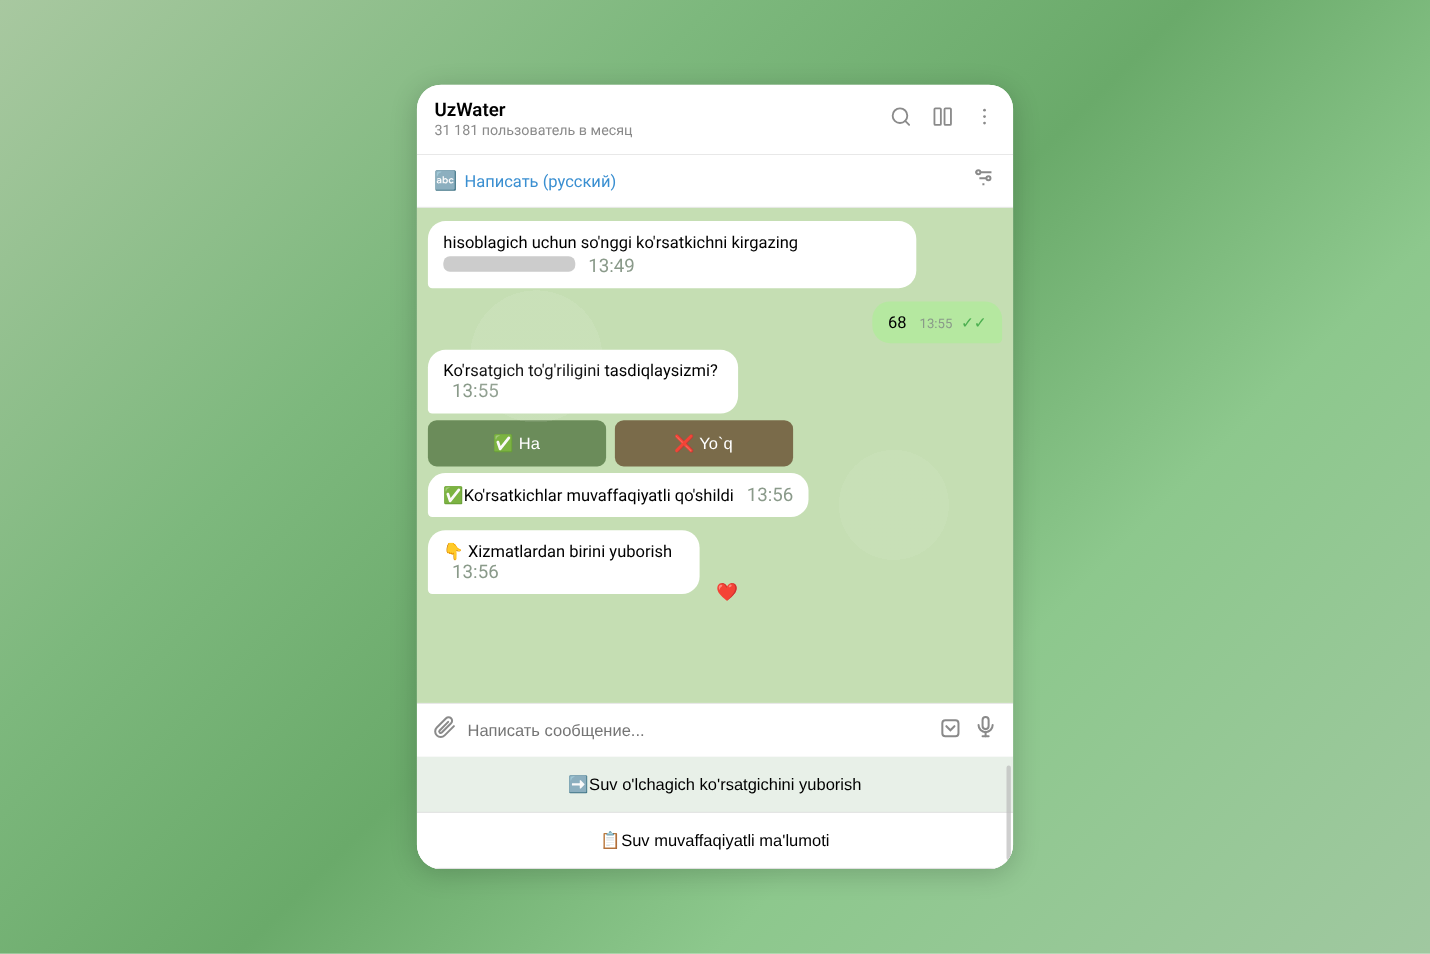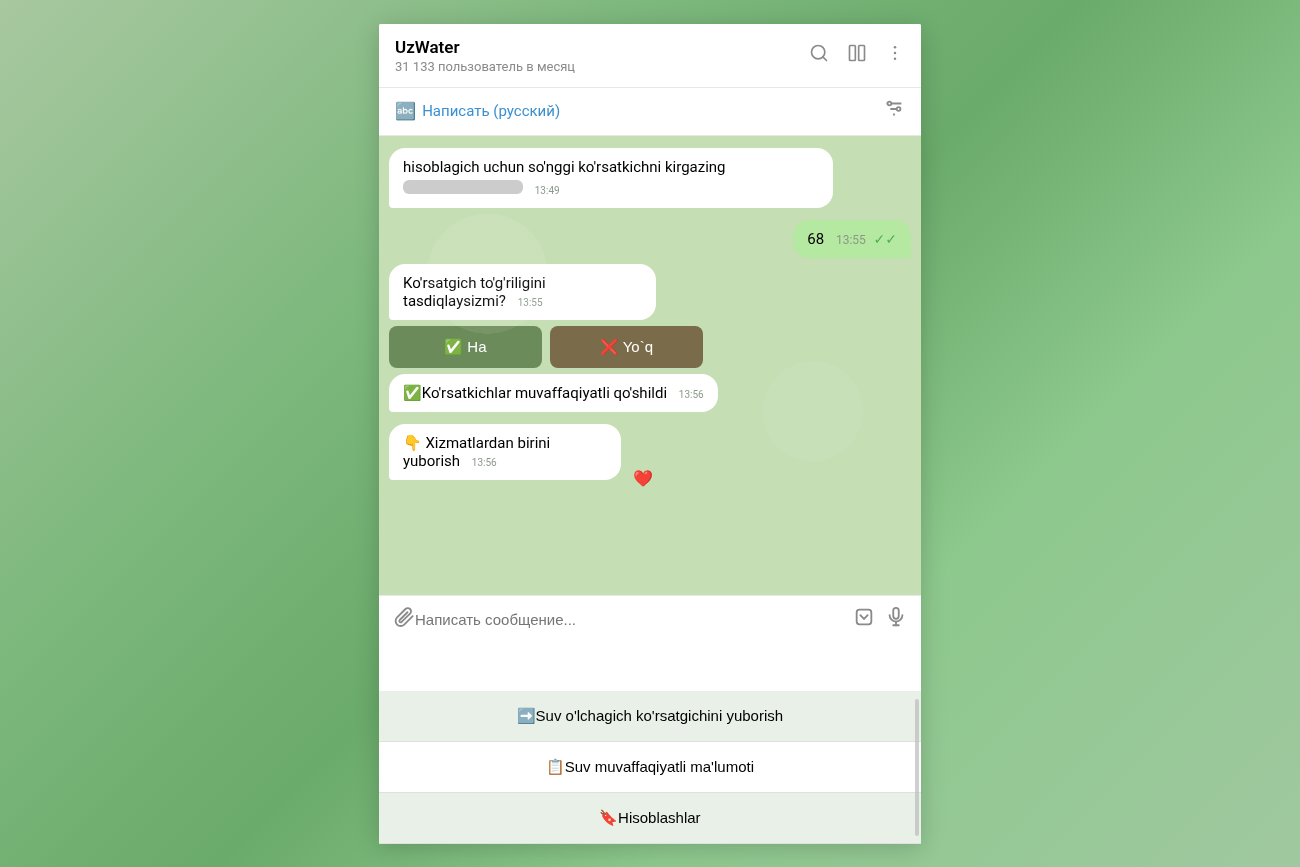--- a/index.html
+++ b/index.html
@@ -8,23 +8,23 @@
       height: 867px;
       background: linear-gradient(135deg, #a8c8a0 0%, #7db87d 30%, #6aaa6a 50%, #8dc88d 70%, #a0c8a0 100%);
       display: flex;
       align-items: center;
       justify-content: center;
       font-family: -apple-system, BlinkMacSystemFont, 'Segoe UI', Roboto, sans-serif;
       overflow: hidden;
     }
     .chat-window {
       width: 542px;
-      height: 820px;
-      background: #fff;
-      border-radius: 2px;
+      height: 713px;
+      background: #fff;
+      border-radius: 22px;
       display: flex;
       flex-direction: column;
       overflow: hidden;
       box-shadow: 0 4px 24px rgba(0,0,0,0.18);
     }
 
     
     .header {
       background: #fff;
       padding: 12px 16px;
@@ -136,33 +136,33 @@
     .service-message {
       background: #fff;
       border-radius: 16px;
       padding: 10px 14px;
       font-size: 15px;
       margin-bottom: 6px;
       max-width: 85%;
       border-bottom-left-radius: 4px;
     }
     .service-message .time {
-      font-size: 10px;
+      font-size: 17px;
       color: #8a9a8a;
       margin-left: 8px;
       text-align: right;
     }
 
     
     .input-area {
       background: #fff;
       padding: 10px 14px;
       display: flex;
       align-items: center;
-      gap: 0;
+      gap: 10px;
       border-top: 1px solid #e8e8e8;
     }
     .attach-icon {
       color: #8a8a8a;
       font-size: 22px;
       cursor: pointer;
     }
     .message-input {
       flex: 1;
       border: none;
@@ -182,21 +182,20 @@
       cursor: pointer;
     }
     .mic-icon {
       font-size: 22px;
     }
 
     
     .keyboard-area {
       background: #f0f0f0;
       flex-shrink: 0;
-      margin-top: 48px;
     }
     .keyboard-btn {
       width: 100%;
       background: #fff;
       border: none;
       border-bottom: 1px solid #e0e0e0;
       padding: 16px 14px;
       font-size: 15px;
       text-align: center;
       cursor: pointer;
@@ -229,21 +228,21 @@
     }
   </style>
 </head>
 <body>
 
 <div class="chat-window">
 
   <div class="header">
     <div class="header-info">
       <div class="header-title">UzWater</div>
-      <div class="header-subtitle">31 133 пользователь в месяц</div>
+      <div class="header-subtitle">31 181 пользователь в месяц</div>
     </div>
     <div class="header-icons">
       <span class="header-icon">
         <svg width="20" height="20" viewBox="0 0 24 24" fill="none" stroke="#8a8a8a" stroke-width="2" stroke-linecap="round" stroke-linejoin="round">
           <circle cx="11" cy="11" r="8"></circle>
             <line x1="21" y1="21" x2="16.65" y2="16.65"></line>
         </svg>
       </span>
       <span class="header-icon">
         <svg width="20" height="20" viewBox="0 0 24 24" fill="none" stroke="#8a8a8a" stroke-width="2" stroke-linecap="round" stroke-linejoin="round">
@@ -352,20 +351,17 @@
     </div>
   </div>
 
   <div class="keyboard-area" style="position:relative;">
     <button class="keyboard-btn active-bg">
       <span>➡️Suv o'lchagich ko'rsatgichini yuborish</span>
     </button>
     <button class="keyboard-btn">
       <span>📋Suv muvaffaqiyatli ma'lumoti</span>
     </button>
-    <button class="keyboard-btn active-bg">
-      <span>🔖Hisoblashlar</span>
-    </button>
 
     <div style="position:absolute; right:2px; top:8px; bottom:8px; width:4px; background:#bbb; border-radius:2px; opacity:0.7;"></div>
   </div>
 
 </div>
 
 </body></html>

